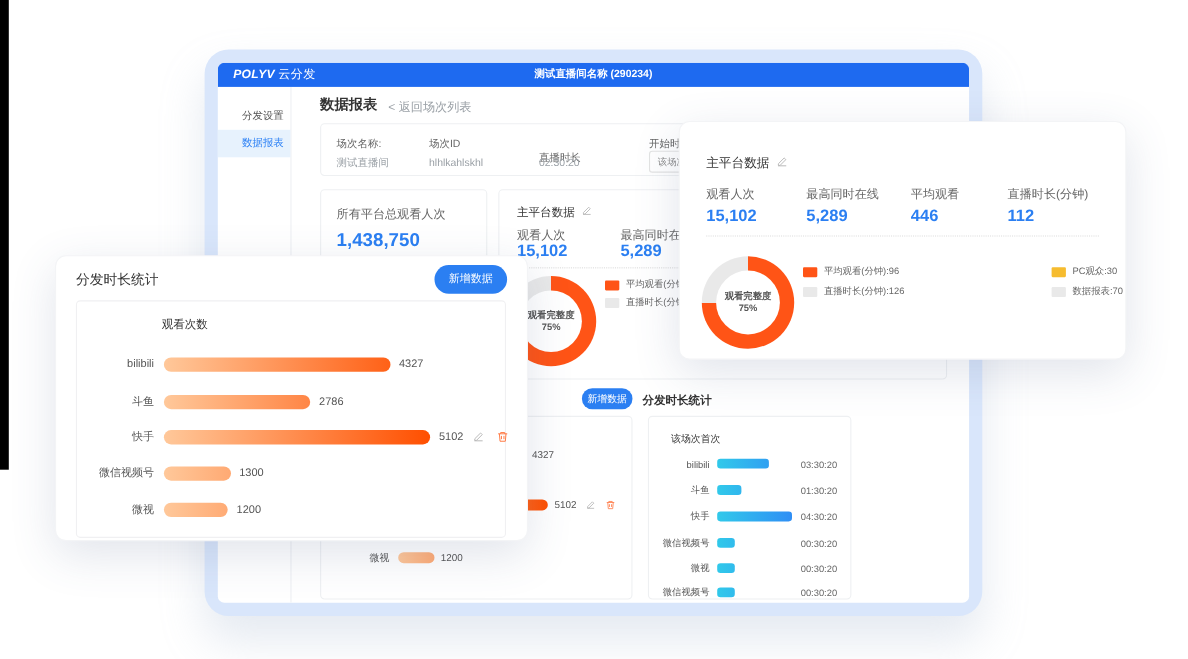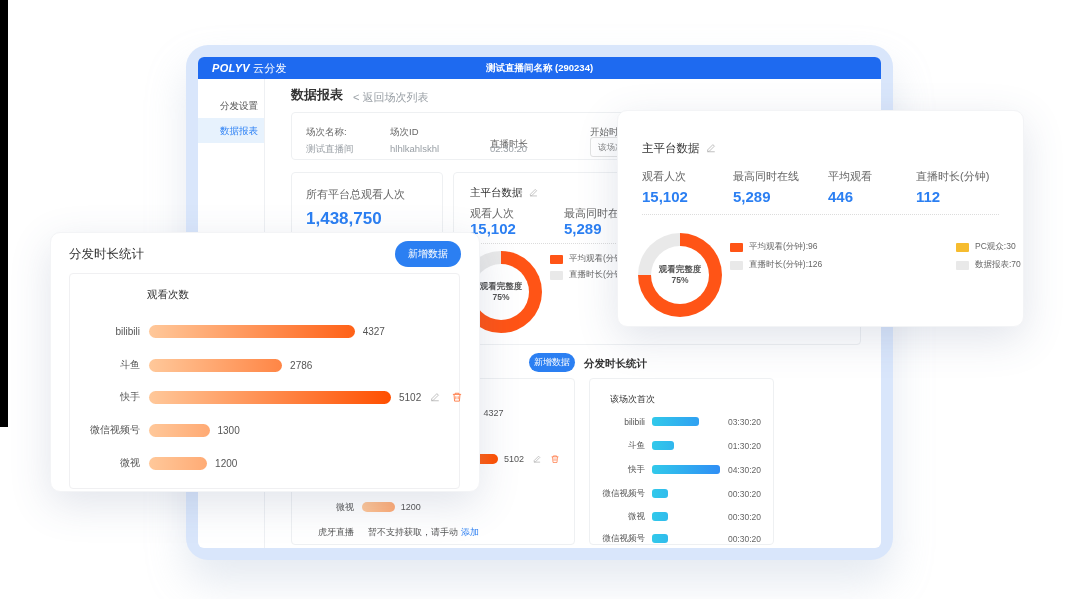--- a/index.html
+++ b/index.html
@@ -191,25 +191,20 @@
           <div class="vp-row" style="top:96px;">
             <span class="vp-label">微信视频号</span>
             <span class="bar bar-orange" style="width: 34px;"></span>
             <span class="vp-val">1300</span>
           </div>
           <div class="vp-row" style="top:120px;">
             <span class="vp-label">微视</span>
             <span class="bar bar-orange" style="width: 32.64px;"></span>
             <span class="vp-val">1200</span>
           </div>
-          <div class="vp-row" style="top:145px;">
-            <span class="vp-label">虎牙直播</span>
-            <span class="msg-text">暂不支持获取，请手动</span>
-            <span class="msg-text link-blue" style="margin-left:3px;">添加</span>
-          </div>
         </div>
 
         <div class="abs panel dur-panel">
           <div class="dp-header">该场次首次</div>
           <div class="dp-row" style="top:36px;">
             <span class="dp-label">bilibili</span>
             <span class="bar-blue" style="width: 46.92px;"></span>
             <span class="dp-time">03:30:20</span>
           </div>
           <div class="dp-row" style="top:60px;">

